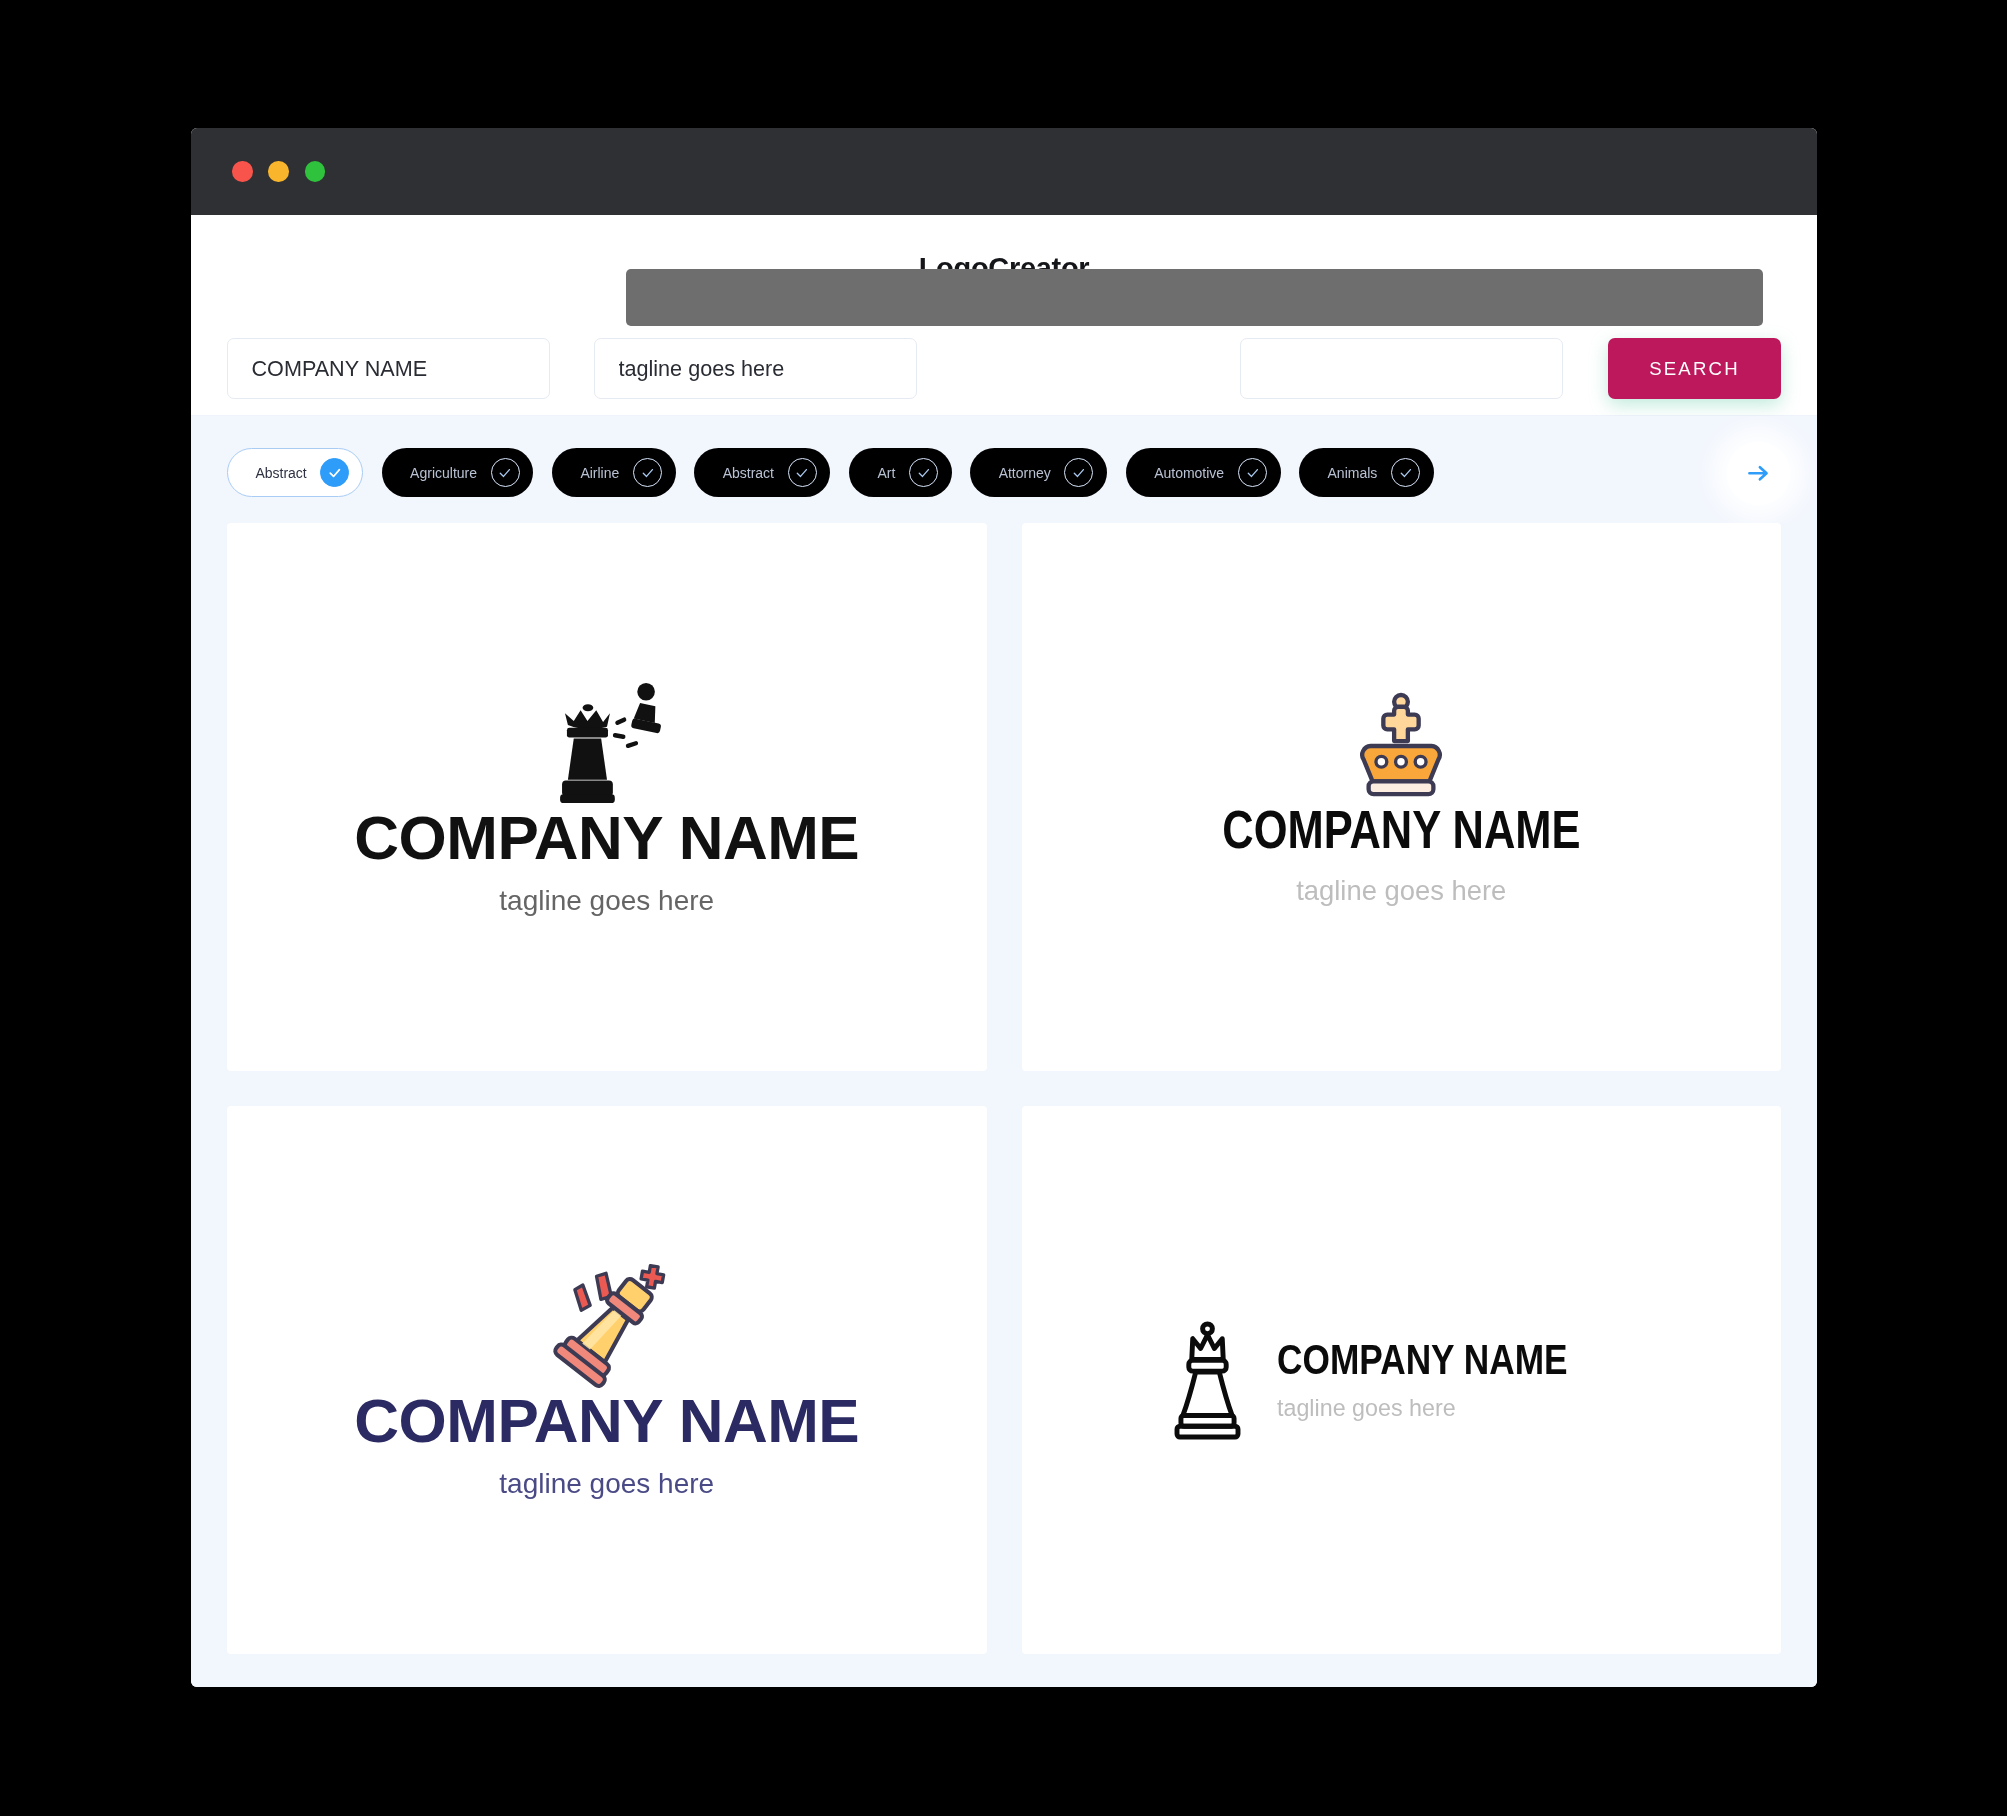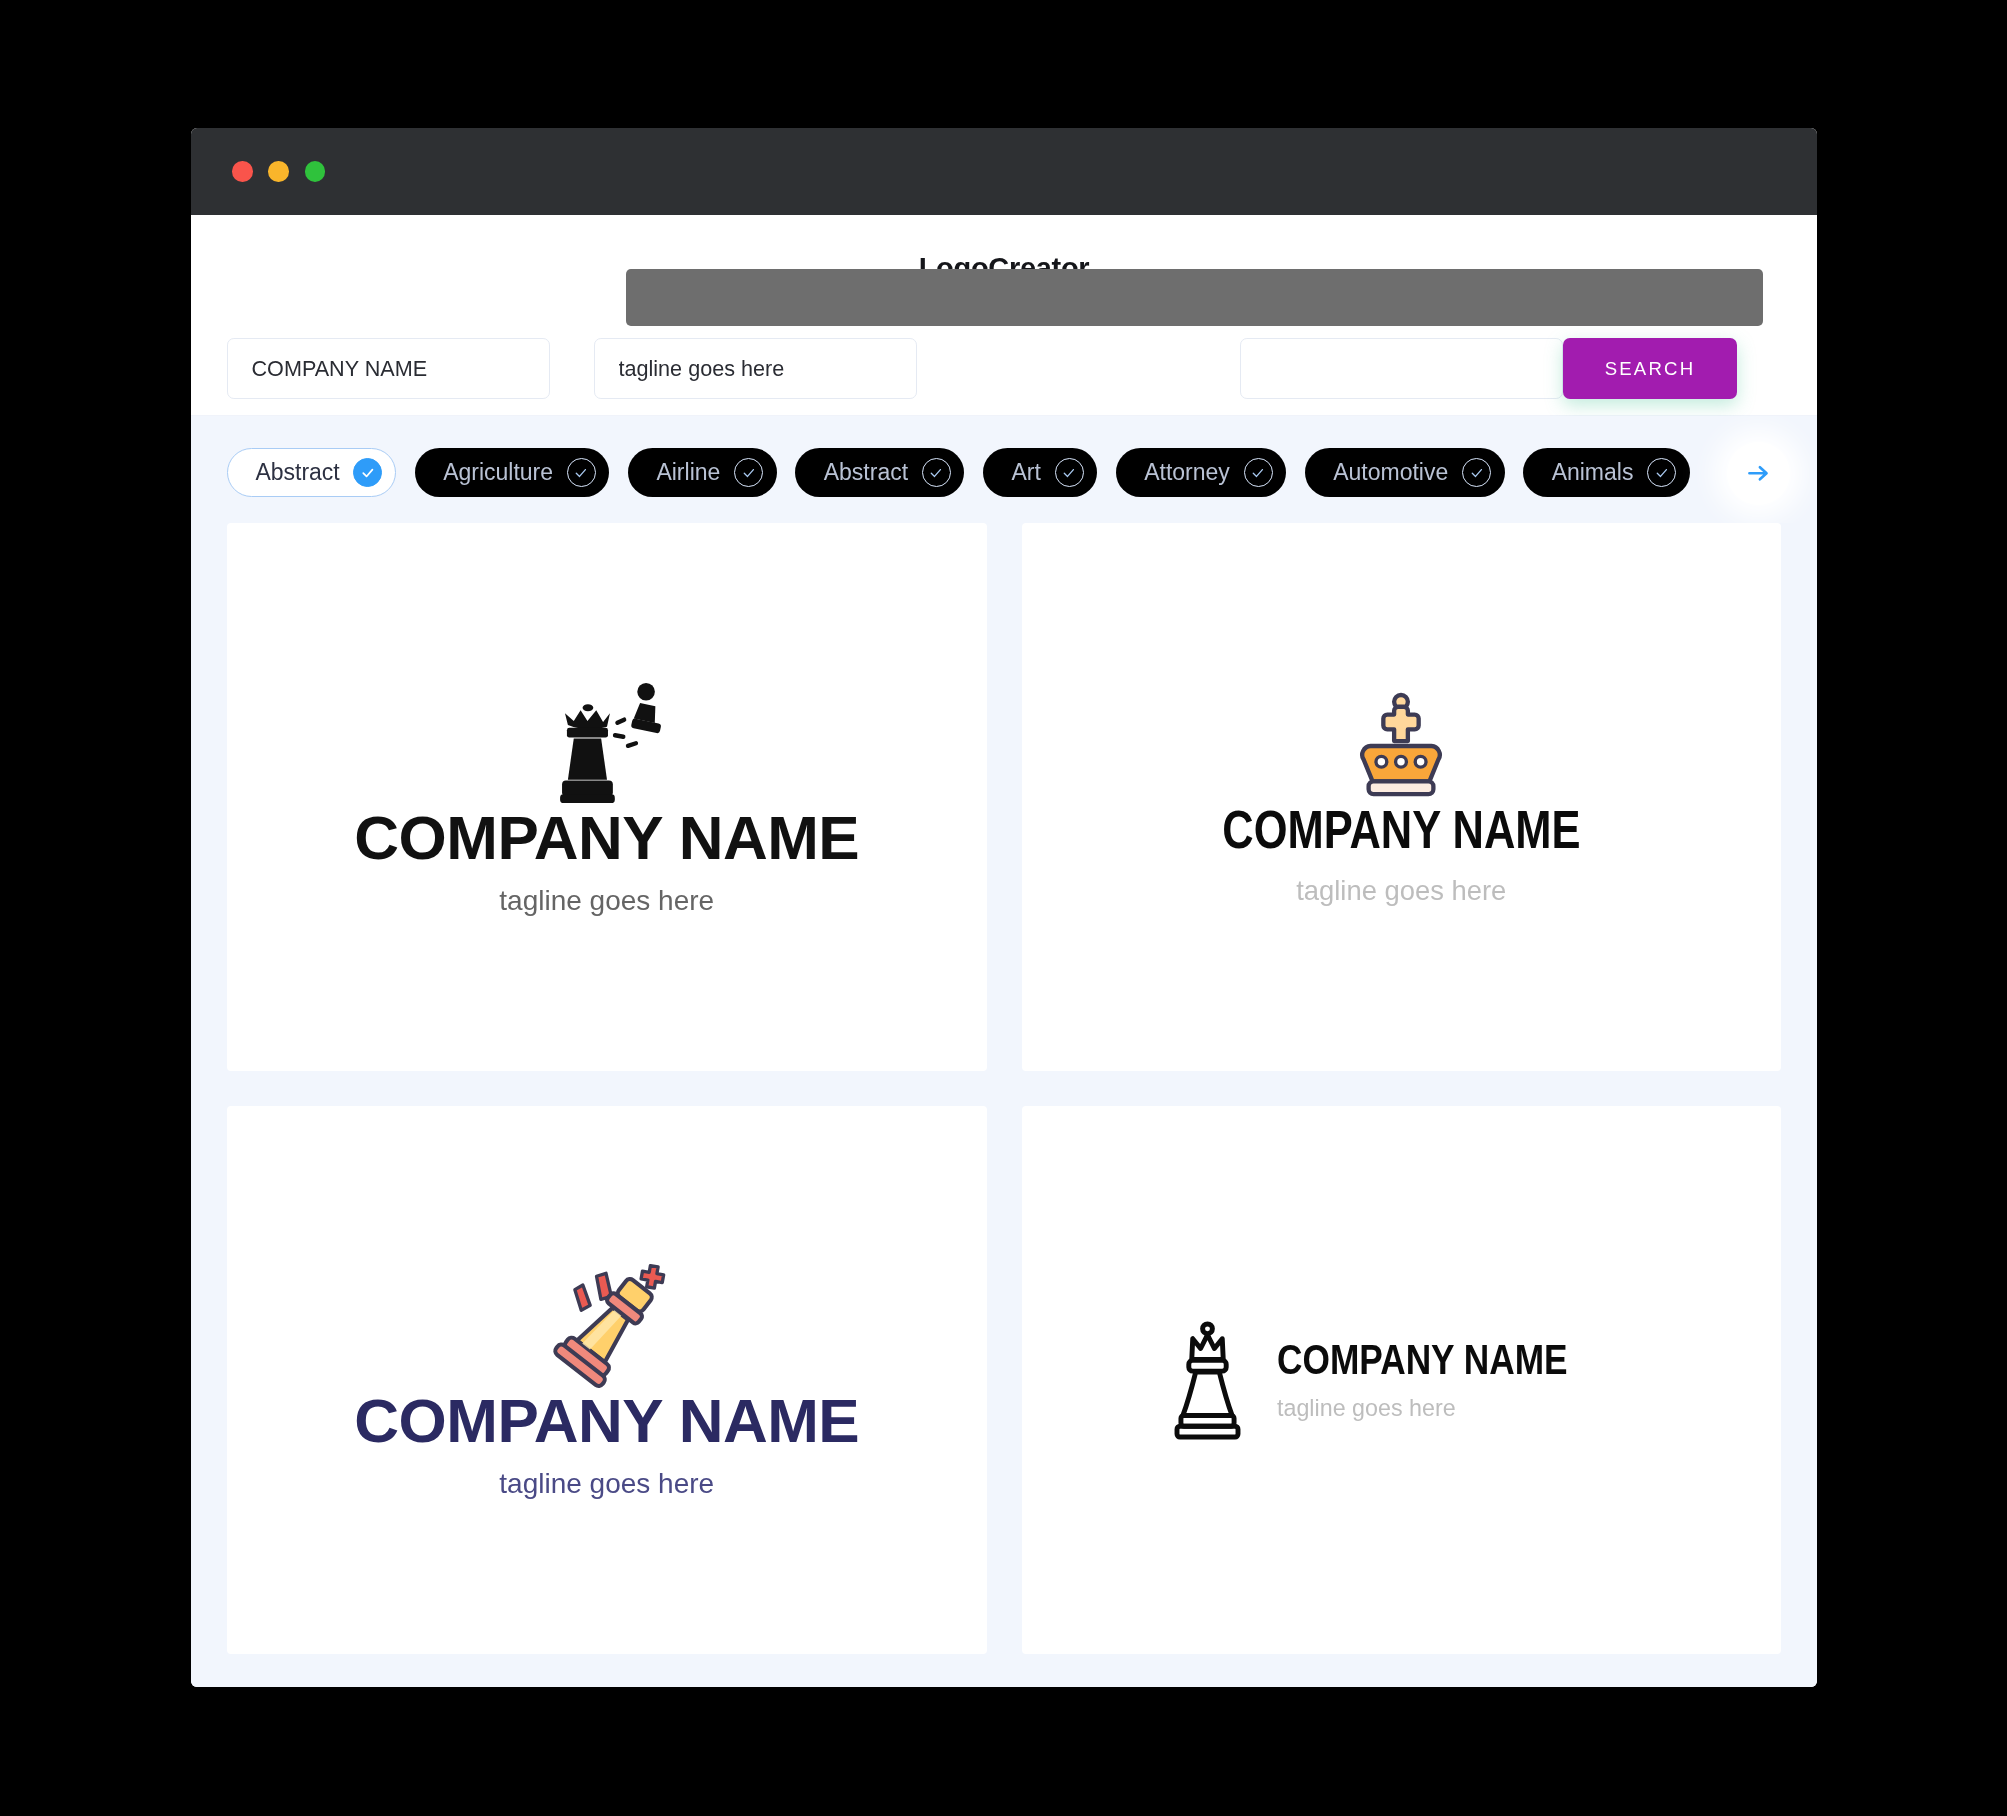--- a/index.html
+++ b/index.html
@@ -77,22 +77,23 @@
     padding: 0 23.5px;
     font-family: "Liberation Sans", sans-serif;
     font-size: 21.6px;
     color: #2a2c33;
     outline: none;
   }
   #input-company { width: 323px; }
   #input-tagline { width: 323px; margin-left: 44px; }
   #input-extra   { width: 323px; margin-left: 323px; }
   #search-button {
+    margin-left: 45px;
     width: 174px; height: 61px;
-    background: #a21caf;
+    background: #be185d;
     border: none;
     border-radius: 6.9px;
     color: #ffffff;
     font-family: "Liberation Sans", sans-serif;
     font-size: 18.6px;
     letter-spacing: 2.2px;
     cursor: pointer;
     box-shadow: 0 5.9px 17.6px rgba(78,199,155,0.35);
   }
 
@@ -108,21 +109,21 @@
     display: flex; align-items: center;
     gap: 13.7px;
     height: 49px;
     padding: 0 12.7px 0 27.4px;
     border-radius: 25.5px;
     background: #000000;
     border: 1.5px solid transparent;
     white-space: nowrap;
     cursor: pointer;
   }
-  .chip-label { font-size: 23px; color: #b9c2d4; }
+  .chip-label { font-size: 14px; color: #b9c2d4; }
   .chip-check {
     width: 29px; height: 29px; border-radius: 50%;
     border: 1.5px solid #d7e5fb;
     display: flex; align-items: center; justify-content: center;
     flex: none;
   }
   .chip-check svg { width: 15.7px; height: 15.7px; }
   .chip-check svg path { stroke: #a9c9f0; }
   .chip.active { background: #ffffff; border-color: #a9ccf5; }
   .chip.active .chip-label { color: #2d3142; }

